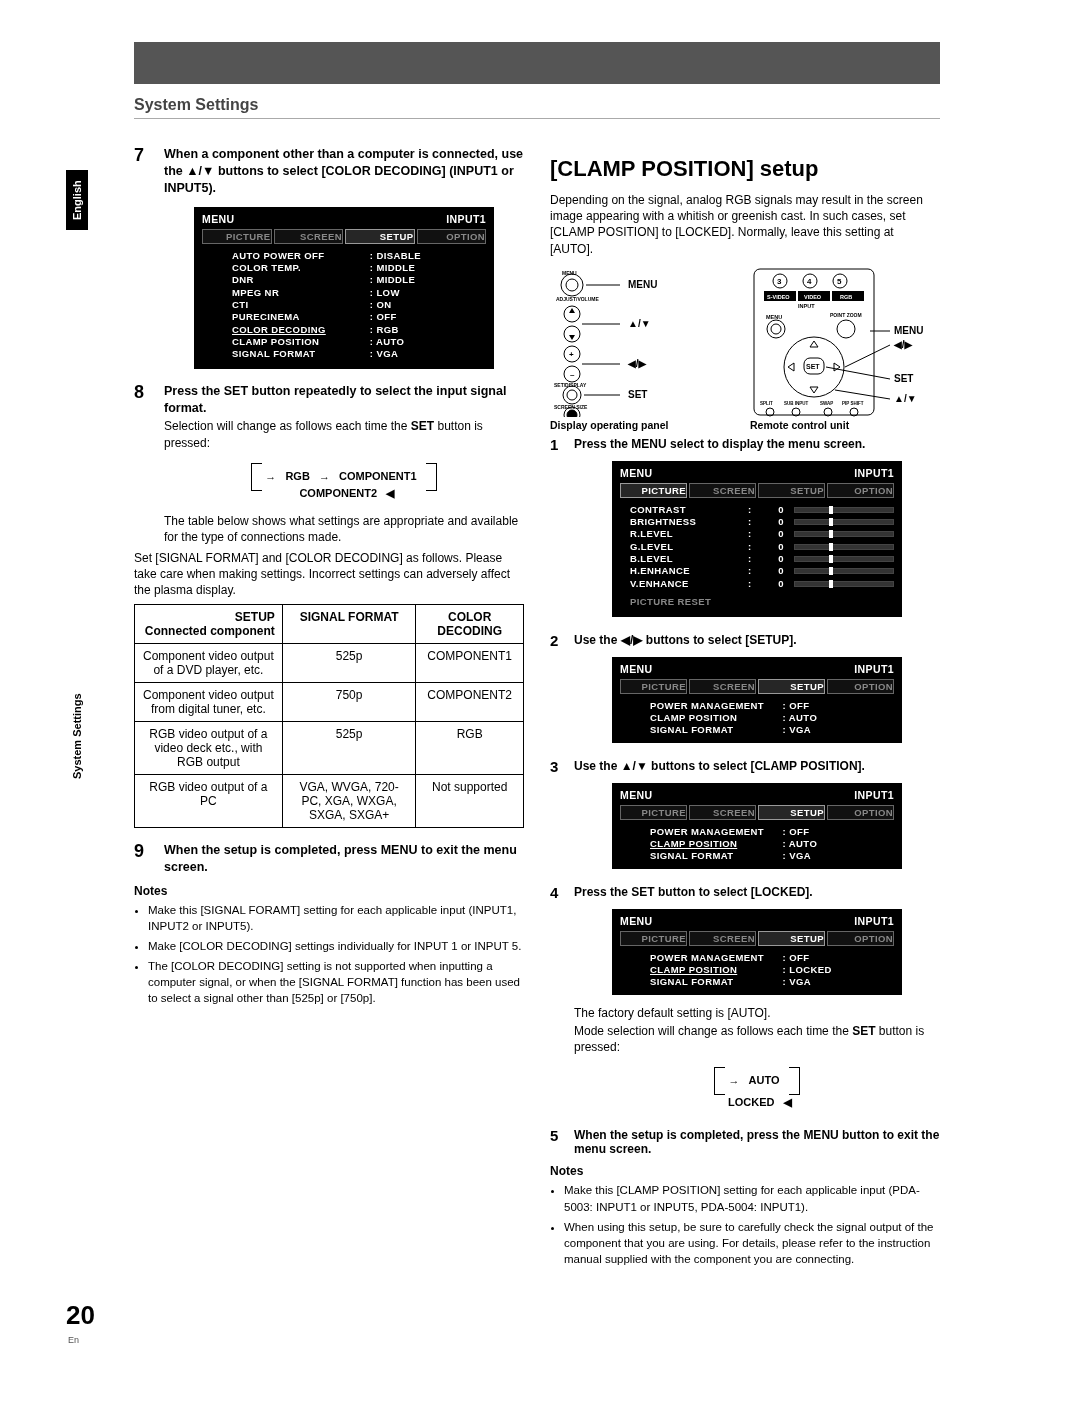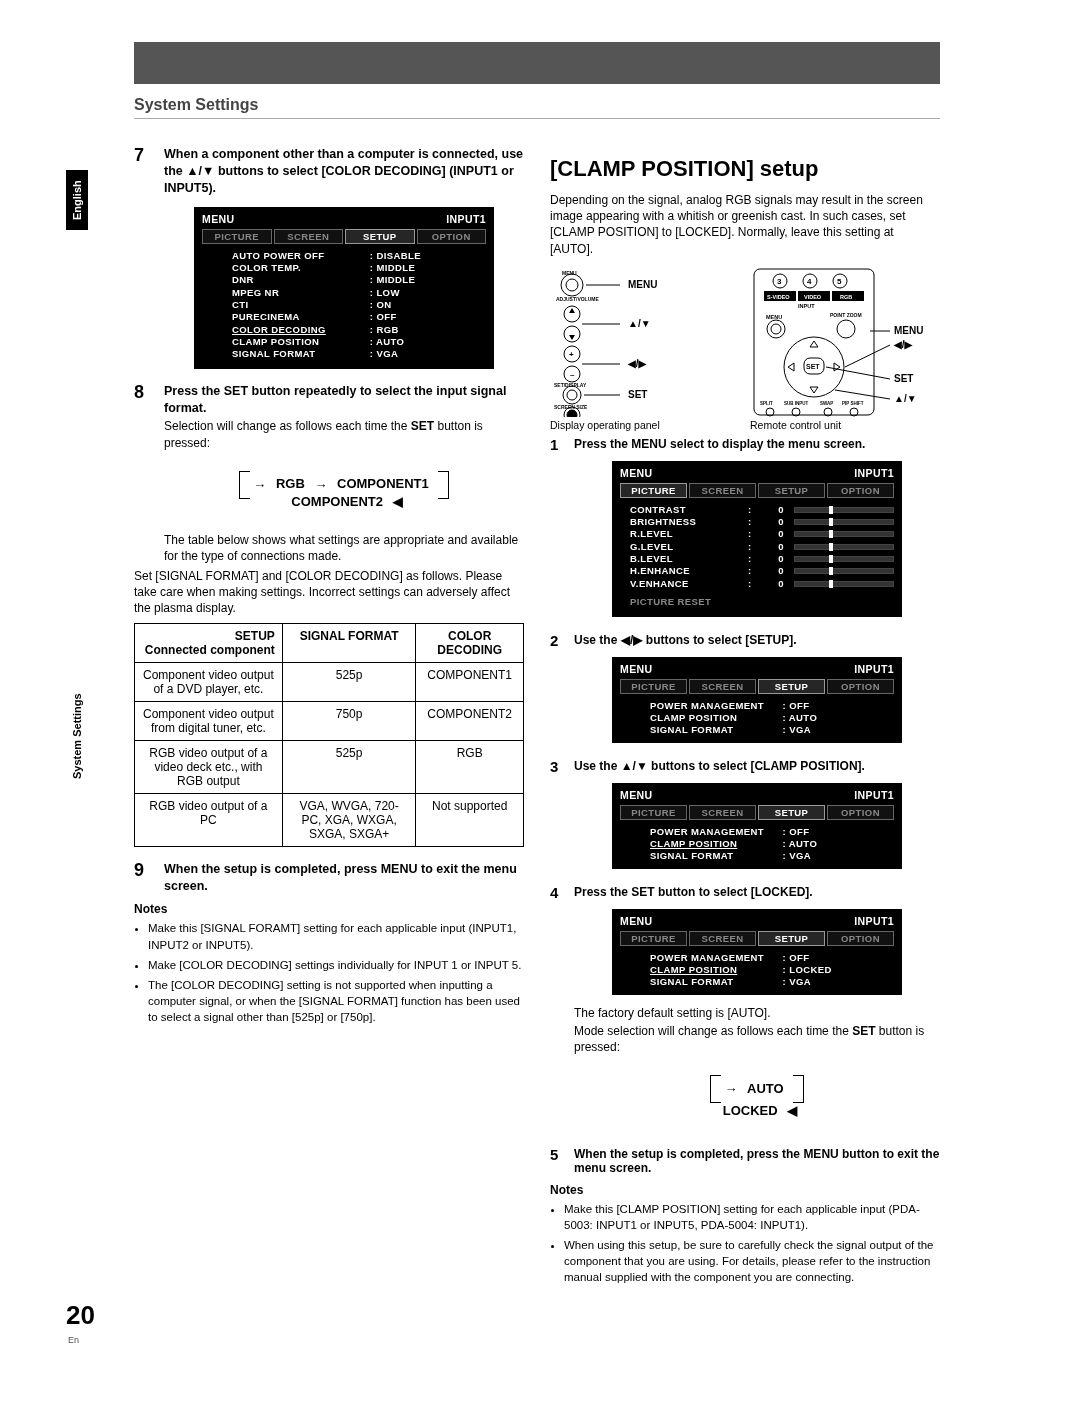--- a/index.html
+++ b/index.html
@@ -136,21 +136,21 @@
     margin-bottom: 4px;
   }
   .osd .osd-tabs {
     display: flex;
     gap: 2px;
     margin-bottom: 6px;
     font-size: 9.5px;
   }
   .osd .osd-tab {
     flex: 1;
-    text-align: center;
+    text-align: right;
     color: #888;
     border: 1px solid #666;
     padding: 1px 0;
     background: #111;
     position: relative;
   }
   .osd .osd-tab.active {
     color: #fff;
     background: #262626;
     border-color: #999;
@@ -186,23 +186,23 @@
     height: 8px;
     background: #fff;
   }
 
   .osd-wide { width: 300px; }
   .osd-slim { width: 290px; }
   .osd-slimmer { width: 290px; padding-bottom:6px;}
   .osd .muted { color:#888;}
 
   .flow-diagram {
-    margin: 20px auto;
+    margin: 12px auto;
     text-align: center;
-    font-size: 13px;
+    font-size: 11px;
     font-weight: bold;
     line-height: 1.3;
   }
   .flow-box {
     display: inline-block;
     padding: 1px 6px;
   }
 
   table.setup-table {
     border-collapse: collapse;
@@ -251,21 +251,21 @@
   .panel-box {
     width: 160px;
     height: 150px;
     position: relative;
     font-size: 10px;
     font-weight: bold;
   }
   .panel-svg { width:100%; height:100%; }
   .panel-caption {
     font-size: 10.5px;
-    font-weight: normal;
+    font-weight: bold;
     margin-top: 2px;
   }
   .panel-label {
     position: absolute;
     font-size: 10px;
     font-weight: bold;
   }
   .sm-step {
     display: flex;
     gap: 10px;

